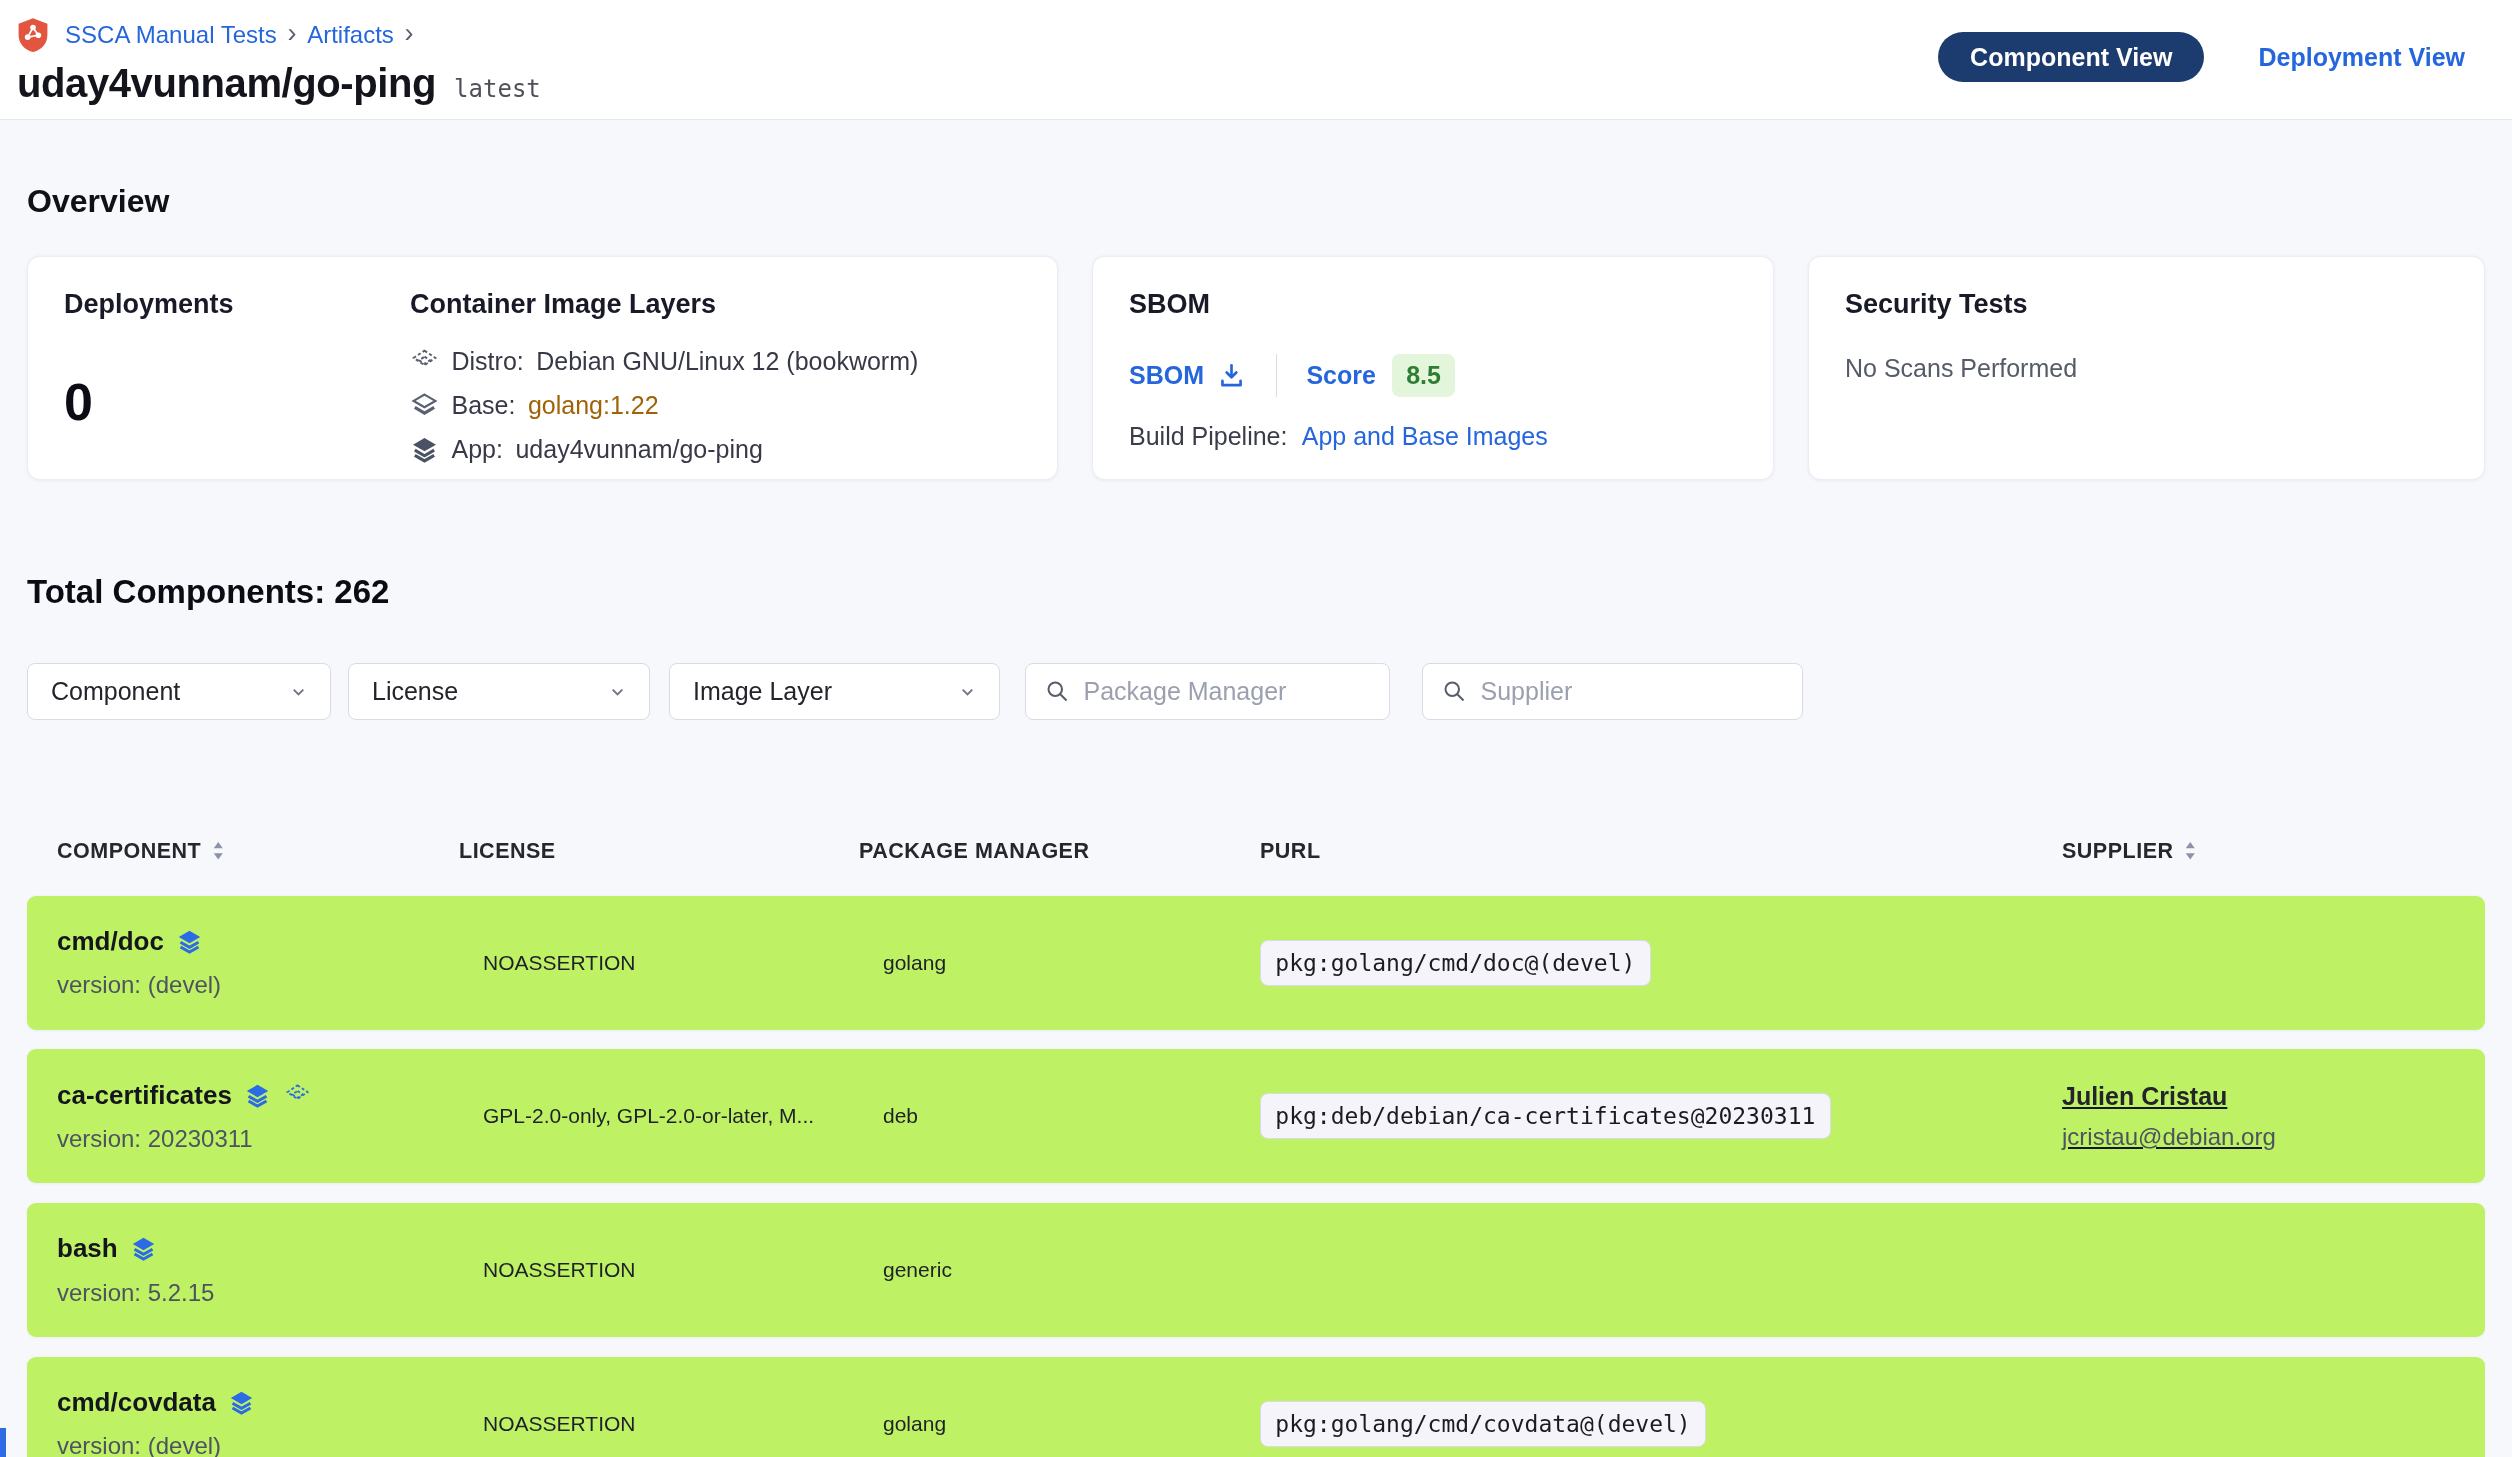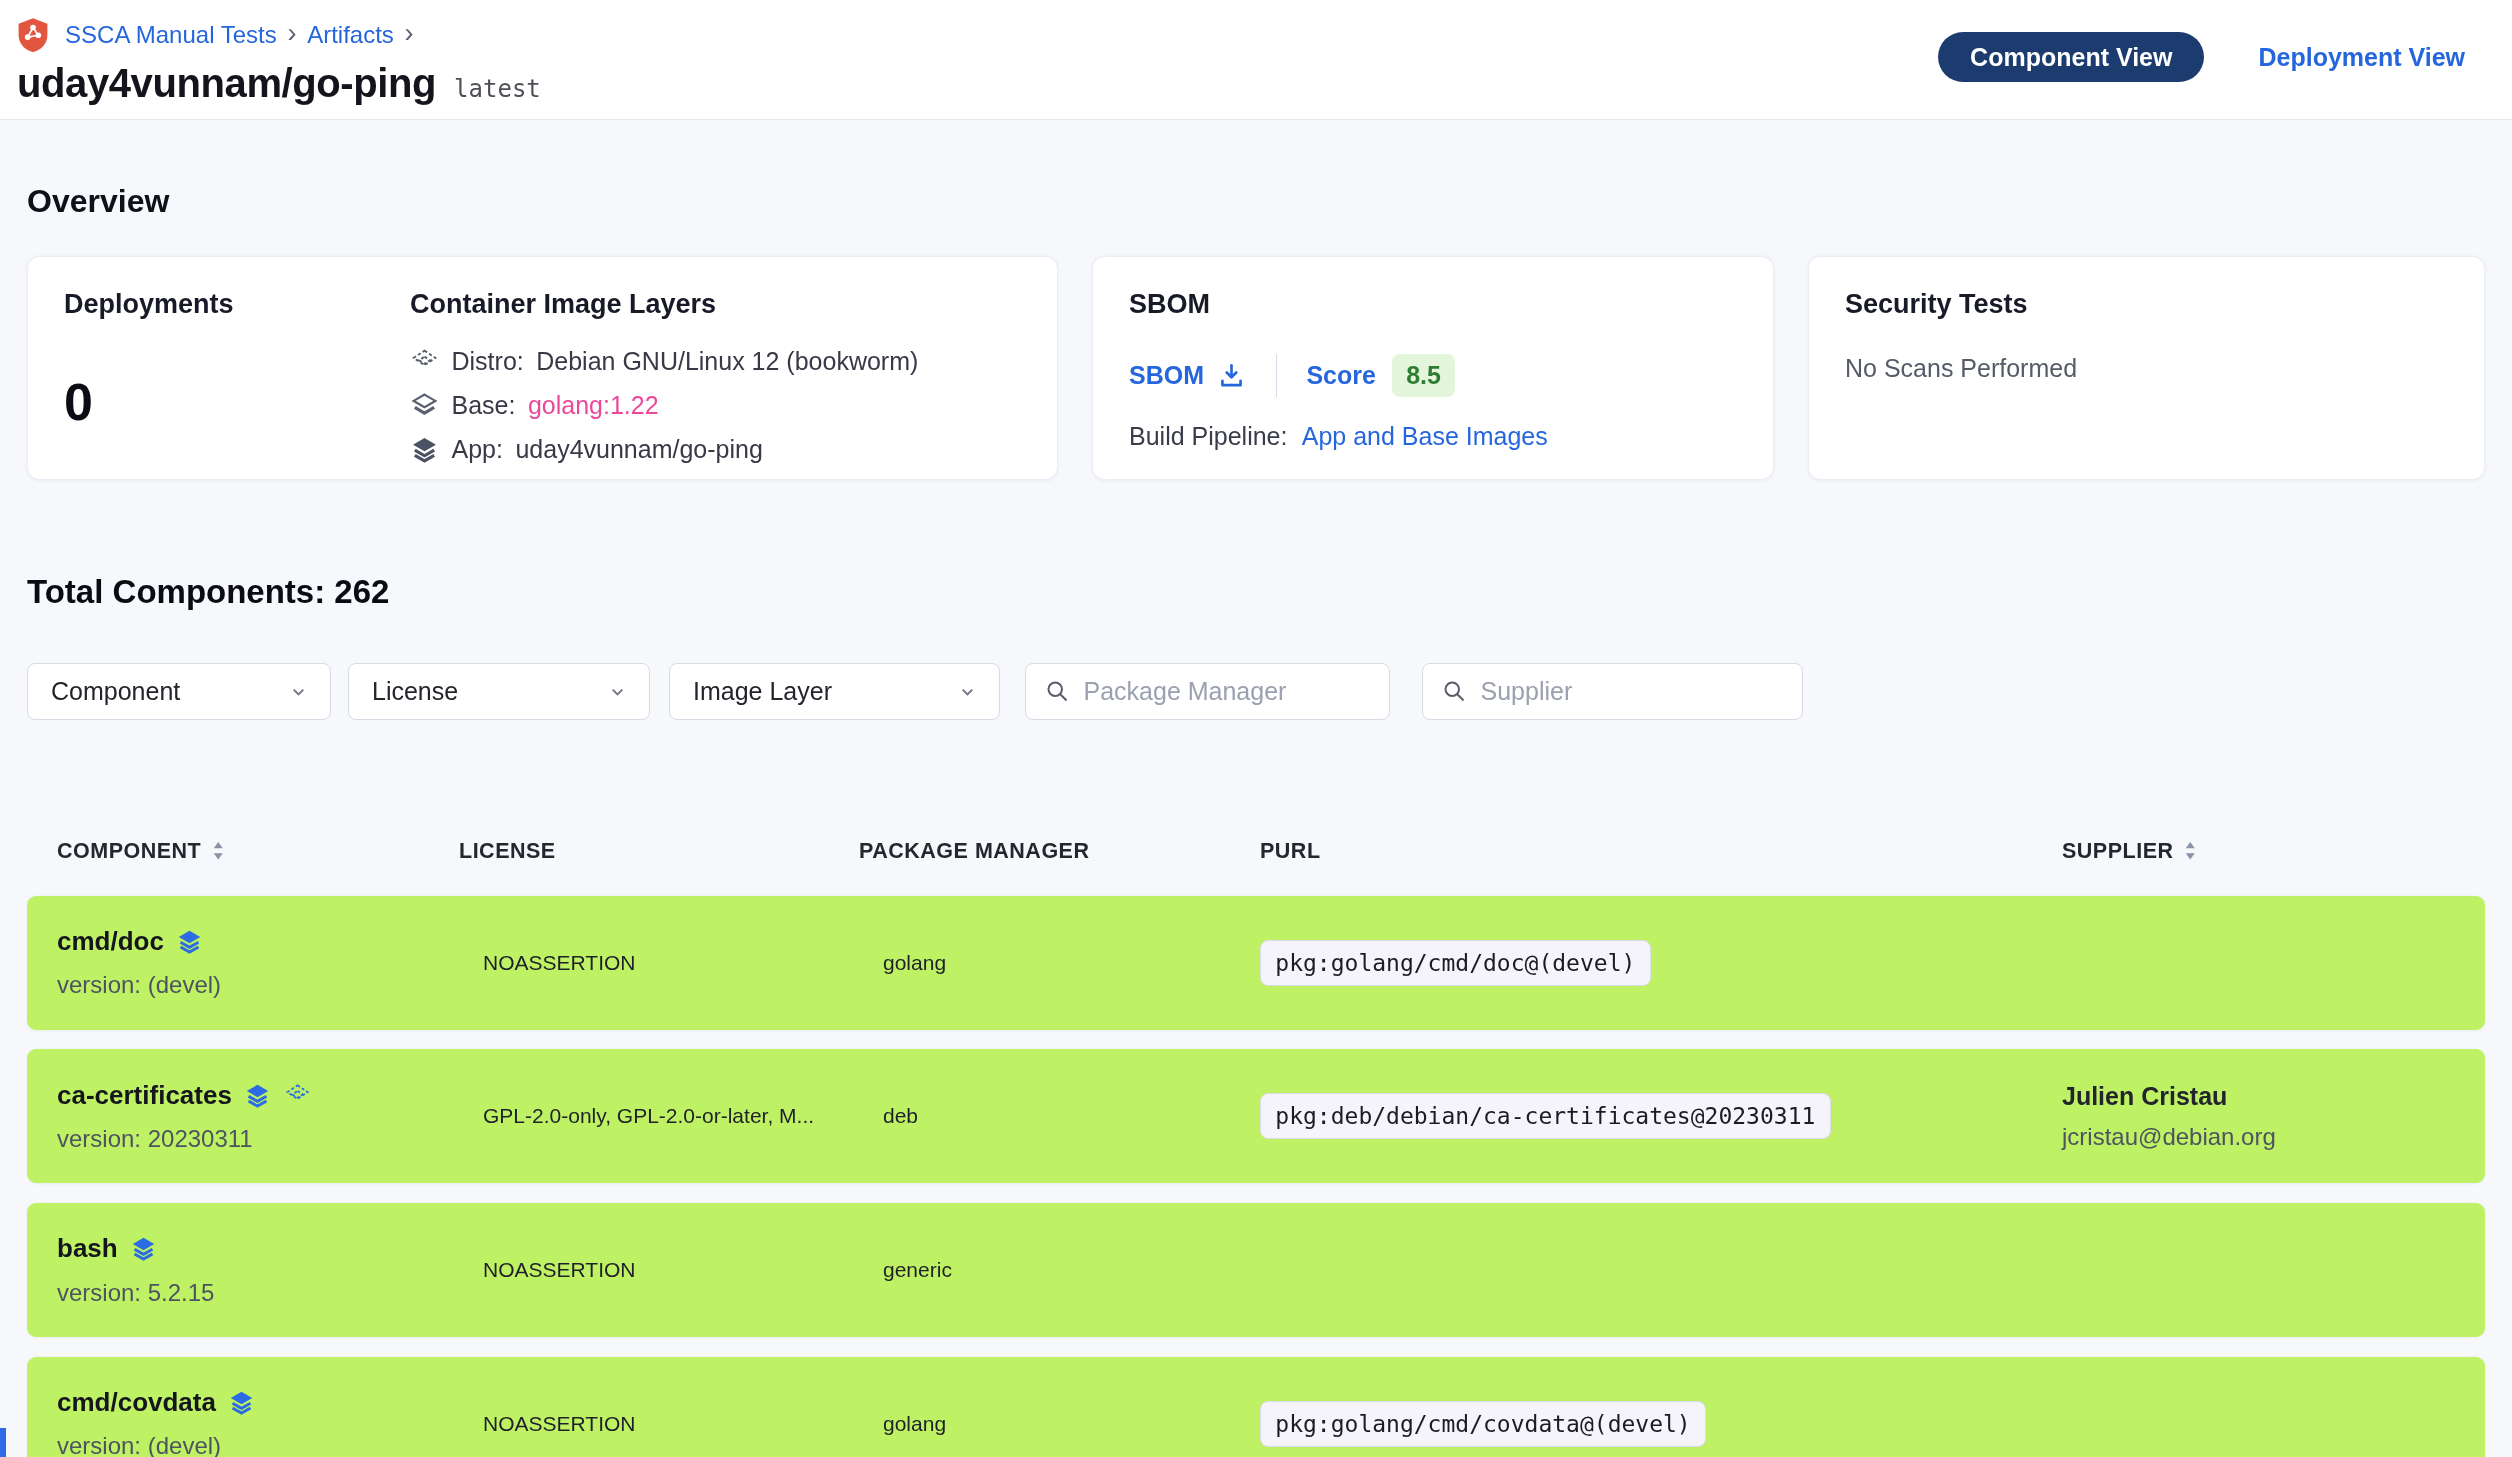--- a/index.html
+++ b/index.html
@@ -48,21 +48,21 @@
   .card-deploy-layers { width:1031px; display:flex; }
   .card-sbom { width:682px; }
   .card-sec { flex:1; }
 
   .deploy-col { width:346px; }
   .deploy-zero { font-size:52px; font-weight:700; margin-top:52px; color:#0c0c14; }
 
   .layers-col { flex:1; }
   .layer-rows { margin-top:27px; display:flex; flex-direction:column; gap:15px; }
   .layer-row { display:flex; align-items:center; gap:12.5px; font-size:25px; color:#383946; }
-  .layer-row .lnk { color:#ec4899; cursor:pointer; }
+  .layer-row .lnk { color:#a16207; cursor:pointer; }
   .icon-gray { color:#5a6070; }
   .icon-dark { color:#4b5264; }
   .icon-blue { color:#2b6be4; }
 
   .sbom-row { display:flex; align-items:center; margin-top:32px; height:47px; }
   .sbom-link { display:flex; align-items:center; gap:12.5px; color:#2566dd; font-size:25px; font-weight:700; cursor:pointer; }
   .vdiv { width:0.9px; height:43px; background:#d9dce6; margin:0 30px; }
   .score-label { color:#2566dd; font-size:25px; font-weight:600; }
   .score-badge {
     margin-left:16px; background:#e3f6dc; color:#2f7d33;
@@ -112,21 +112,21 @@
   .comp-cell { display:flex; flex-direction:column; gap:14.3px; }
   .comp-name-line { display:flex; align-items:center; gap:12.5px; }
   .comp-name { font-size:26px; font-weight:700; color:#15151d; }
   .comp-version { font-size:24px; color:#4e5360; }
   .cell-text { font-size:21px; color:#1f2028;margin-left:24px; }
   .purl-chip {
     display:inline-block; font-family:"DejaVu Sans Mono", monospace; font-size:23px; color:#1b1b22;
     background:#f4f4fa; border:1.8px solid #d9dbe8; border-radius:8px; padding:9px 14.3px;
     justify-self:start;
   }
-  .supplier-cell { display:flex; flex-direction:column; gap:12.5px; }
+  .supplier-cell { display:flex; flex-direction:column; gap:12.5px;text-decoration:underline; }
   .supplier-name { font-size:25px; font-weight:600; color:#23242c; }
   .supplier-email { font-size:24px; color:#4e5360; }
 
   .scroll-sliver { position:absolute; left:0; bottom:0; width:6.3px; height:30px; background:#2e6be4; }
 
   svg { display:block; }
 </style>
 </head>
 <body>
 

